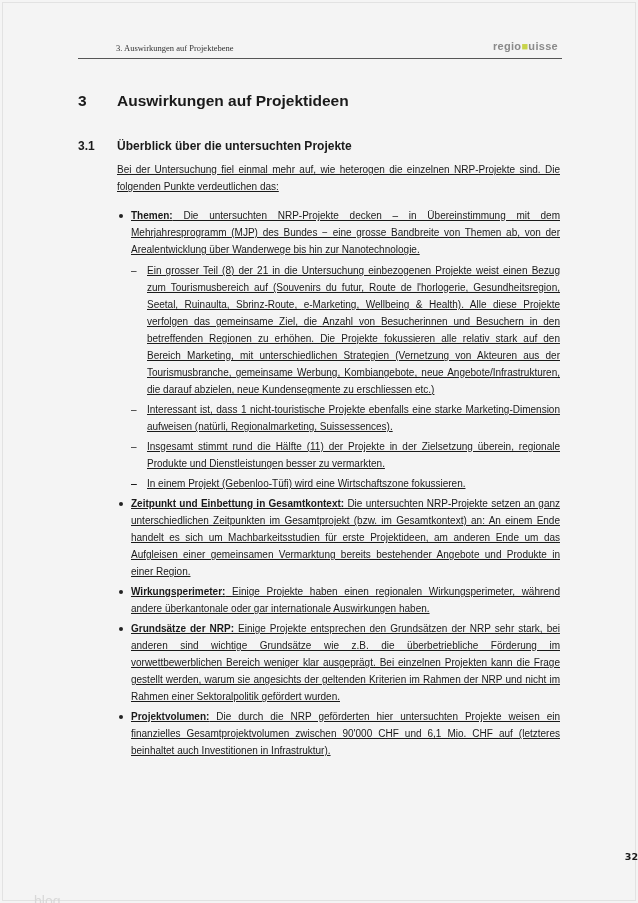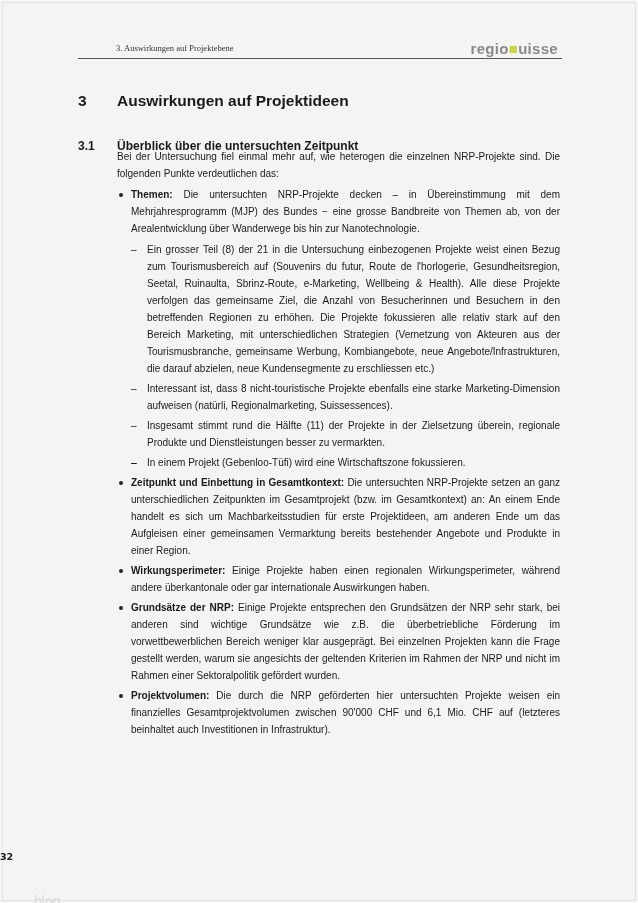--- a/index.html
+++ b/index.html
@@ -12,58 +12,58 @@
     position: absolute; left: 2px; top: 2px; right: 2px; bottom: 2px;
     border: 1px solid #e2e2e2; box-sizing: border-box;
   }
   .header {
     position: absolute; left: 78px; top: 40px; width: 484px; height: 18px;
   }
   .header-title {
     position: absolute; left: 38px; top: 3px; font-size: 8.5px; color: #333; font-family: Liberation Serif, serif;
   }
   .brand {
-    position: absolute; right: 4px; top: 0px; font-size: 15px; font-weight: bold;
+    position: absolute; right: 4px; top: 0px; font-size: 11px; font-weight: bold;
     color: #8a8a8a; letter-spacing: 0.3px;
   }
   .brand .accent { color: #c8d44a; }
   .header-rule {
     position: absolute; left: 78px; top: 58px; width: 484px; height: 0;
     border-top: 1px solid #555;
   }
   .h1 {
     position: absolute; left: 78px; top: 92px; font-size: 15.5px; font-weight: bold;
   }
   .h1 .num { position: absolute; left: 0; }
   .h1 .txt { position: absolute; left: 39px; white-space: nowrap; }
   .h2 {
     position: absolute; left: 78px; top: 139px; font-size: 12px; font-weight: bold;
   }
   .h2 .num { position: absolute; left: 0; }
   .h2 .txt { position: absolute; left: 39px; white-space: nowrap; }
   .body-text {
-    position: absolute; left: 117px; top: 148px; width: 443px;
-    font-size: 10px; line-height: 17px; text-align: justify;
+    position: absolute; left: 117px; top: 161px; width: 443px;
+    font-size: 10px; line-height: 17px; text-align: justify; text-decoration: underline;
   }
   .body-text p { margin: 0; }
-  ul.bullets { list-style: none; margin: 4px 0 0 0; padding: 0; }
+  ul.bullets { list-style: none; margin: 12px 0 0 0; padding: 0; }
   ul.bullets > li { position: relative; padding-left: 14px; margin-bottom: 3px; }
   ul.bullets > li > .bullet-dot {
     position: absolute; left: 2px; top: 7px; width: 4px; height: 4px;
     border-radius: 50%; background: #222;
   }
   ul.dashes { list-style: none; margin: 4px 0 0 0; padding: 0; }
   ul.dashes > li { position: relative; padding-left: 16px; margin-bottom: 3px; }
   ul.dashes > li > .dash { position: absolute; left: 0; top: 0; }
   b { font-weight: bold; }
   .footer-left {
     position: absolute; left: 34px; top: 893px; font-size: 14px; color: #d8d8d8;
   }
   .page-number {
-    position: absolute; left: 0; right: 0; top: 851px; text-align: left;
+    position: absolute; left: 0; right: 0; top: 851px; text-align: right;
     font-size: 9.5px; font-weight: bold; font-family: "DejaVu Sans", sans-serif;
   }
 </style>
 </head>
 <body>
 
 <div class="page-frame"></div>
 
 <div class="header">
   <span class="header-title">3. Auswirkungen auf Projektebene</span>
@@ -71,29 +71,29 @@
 </div>
 <div class="header-rule"></div>
 
 <div class="h1">
   <span class="num">3</span>
   <span class="txt">Auswirkungen auf Projektideen</span>
 </div>
 
 <div class="h2">
   <span class="num">3.1</span>
-  <span class="txt">Überblick über die untersuchten Zeitpunkt</span>
+  <span class="txt">Überblick über die untersuchten Projekte</span>
 </div>
 
 <div class="body-text">
   <p>Bei der Untersuchung fiel einmal mehr auf, wie heterogen die einzelnen NRP-Projekte sind. Die folgenden Punkte verdeutlichen das:</p>
   <ul class="bullets" id="bullets">
       <li><span class="bullet-dot"></span><b>Themen:</b><span> Die untersuchten NRP-Projekte decken – in Übereinstimmung mit dem Mehrjahresprogramm (MJP) des Bundes − eine grosse Bandbreite von Themen ab, von der Arealentwicklung über Wanderwege bis hin zur Nanotechnologie.</span><ul class="dashes">
           <li><span class="dash">–</span><span>Ein grosser Teil (8) der 21 in die Untersuchung einbezogenen Projekte weist einen Bezug zum Tourismusbereich auf (Souvenirs du futur, Route de l'horlogerie, Gesundheitsregion, Seetal, Ruinaulta, Sbrinz-Route, e-Marketing, Wellbeing &amp; Health). Alle diese Projekte verfolgen das gemeinsame Ziel, die Anzahl von Besucherinnen und Besuchern in den betreffenden Regionen zu erhöhen. Die Projekte fokussieren alle relativ stark auf den Bereich Marketing, mit unterschiedlichen Strategien (Vernetzung von Akteuren aus der Tourismusbranche, gemeinsame Werbung, Kombiangebote, neue Angebote/Infrastrukturen, die darauf abzielen, neue Kundensegmente zu erschliessen etc.)</span></li>
-          <li><span class="dash">–</span><span>Interessant ist, dass 8 nicht-touristische Projekte ebenfalls eine starke Marketing-Dimension aufweisen (natürli, Regionalmarketing, Suissessences).</span></li>
+          <li><span class="dash">–</span><span>Interessant ist, dass 1 nicht-touristische Projekte ebenfalls eine starke Marketing-Dimension aufweisen (natürli, Regionalmarketing, Suissessences).</span></li>
           <li><span class="dash">–</span><span>Insgesamt stimmt rund die Hälfte (11) der Projekte in der Zielsetzung überein, regionale Produkte und Dienstleistungen besser zu vermarkten.</span></li>
           <li><span class="dash">–</span></li>
           <li><span class="dash">–</span></li>
           <li><span class="dash">–</span><span>In einem Projekt (Gebenloo-Tüfi) wird eine Wirtschaftszone fokussieren.</span></li>
         </ul></li>
       <li><span class="bullet-dot"></span><b>Zeitpunkt und Einbettung in Gesamtkontext:</b><span> Die untersuchten NRP-Projekte setzen an ganz unterschiedlichen Zeitpunkten im Gesamtprojekt (bzw. im Gesamtkontext) an: An einem Ende handelt es sich um Machbarkeitsstudien für erste Projektideen, am anderen Ende um das Aufgleisen einer gemeinsamen Vermarktung bereits bestehender Angebote und Produkte in einer Region.</span></li>
       <li><span class="bullet-dot"></span><b>Wirkungsperimeter:</b><span> Einige Projekte haben einen regionalen Wirkungsperimeter, während andere überkantonale oder gar internationale Auswirkungen haben.</span></li>
       <li><span class="bullet-dot"></span><b>Grundsätze der NRP:</b><span> Einige Projekte entsprechen den Grundsätzen der NRP sehr stark, bei anderen sind wichtige Grundsätze wie z.B. die überbetriebliche Förderung im vorwettbewerblichen Bereich weniger klar ausgeprägt. Bei einzelnen Projekten kann die Frage gestellt werden, warum sie angesichts der geltenden Kriterien im Rahmen der NRP und nicht im Rahmen einer Sektoralpolitik gefördert wurden.</span></li>
       <li><span class="bullet-dot"></span><b>Projektvolumen:</b><span> Die durch die NRP geförderten hier untersuchten Projekte weisen ein finanzielles Gesamtprojektvolumen zwischen 90'000 CHF und 6,1 Mio. CHF auf (letzteres beinhaltet auch Investitionen in Infrastruktur).</span></li>
     </ul>

